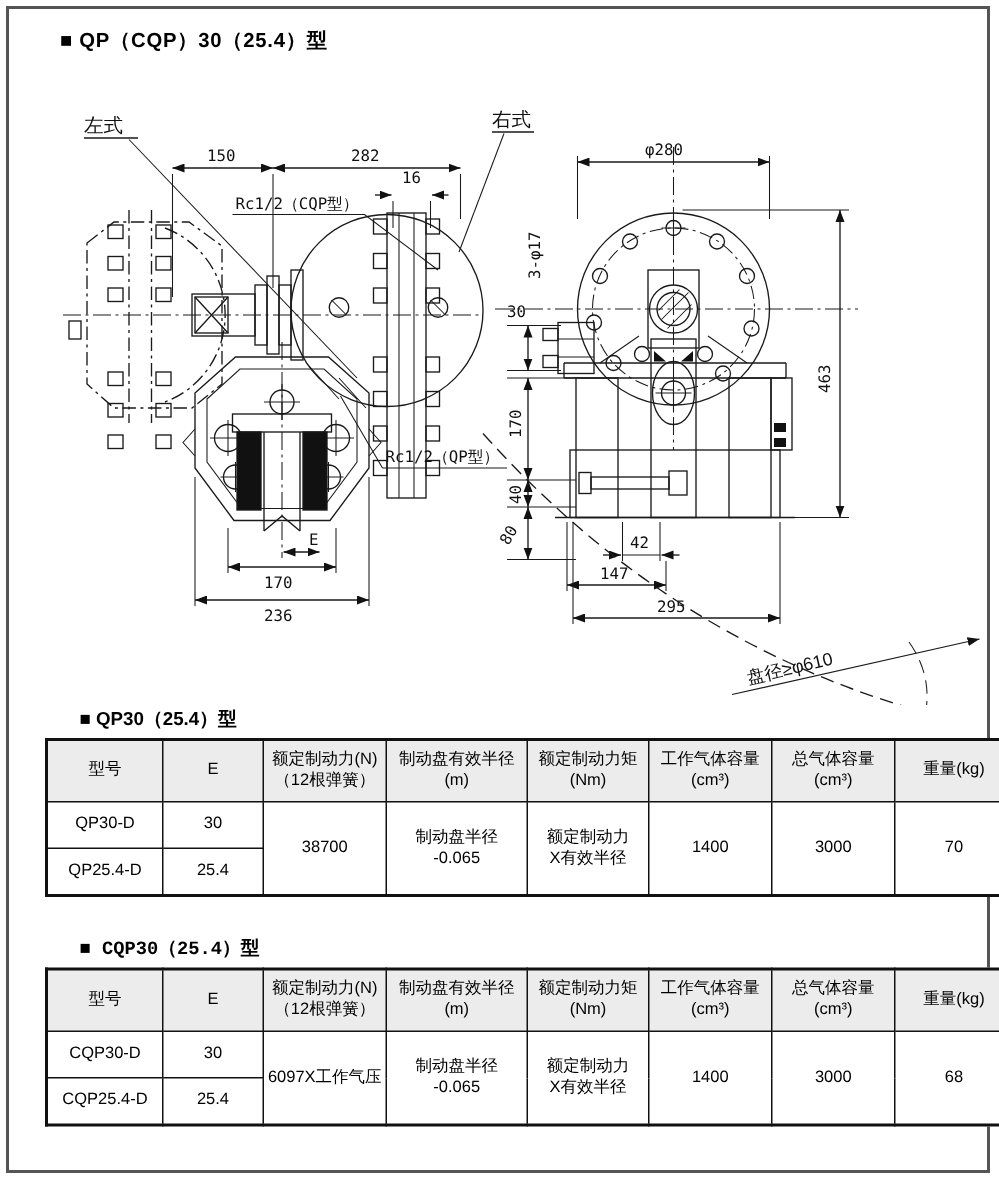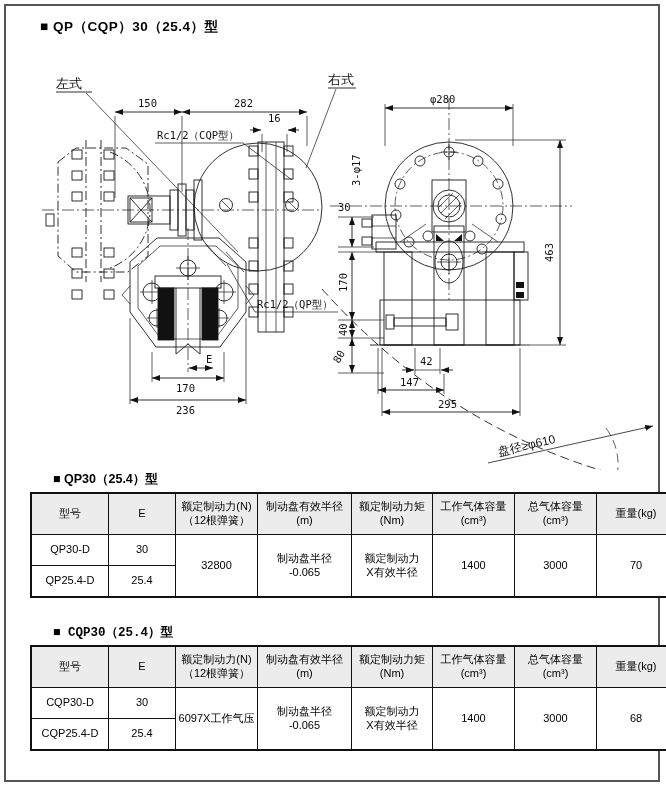--- a/index.html
+++ b/index.html
@@ -282,21 +282,21 @@
             <div>总气体容量</div>
             <div>(cm³)</div>
           </th>
       <th class="c7">
             <div>重量(kg)</div>
           </th>
     </tr>
     <tr>
       <td>QP30-D</td>
       <td>30</td>
-      <td rowspan="2">32800</td>
+      <td rowspan="2">38700</td>
       <td rowspan="2">
             <div>制动盘半径</div>
             <div>-0.065</div>
           </td>
       <td rowspan="2">
             <div>额定制动力</div>
             <div>X有效半径</div>
           </td>
       <td rowspan="2">1400</td>
       <td rowspan="2">3000</td>

